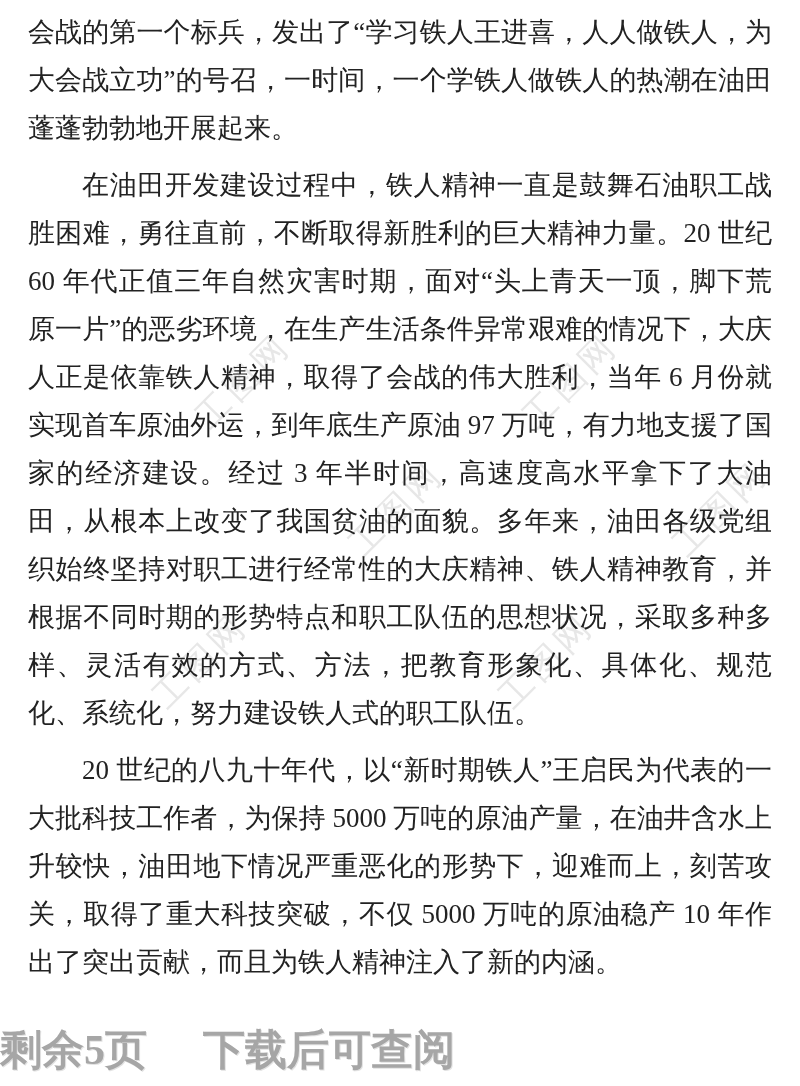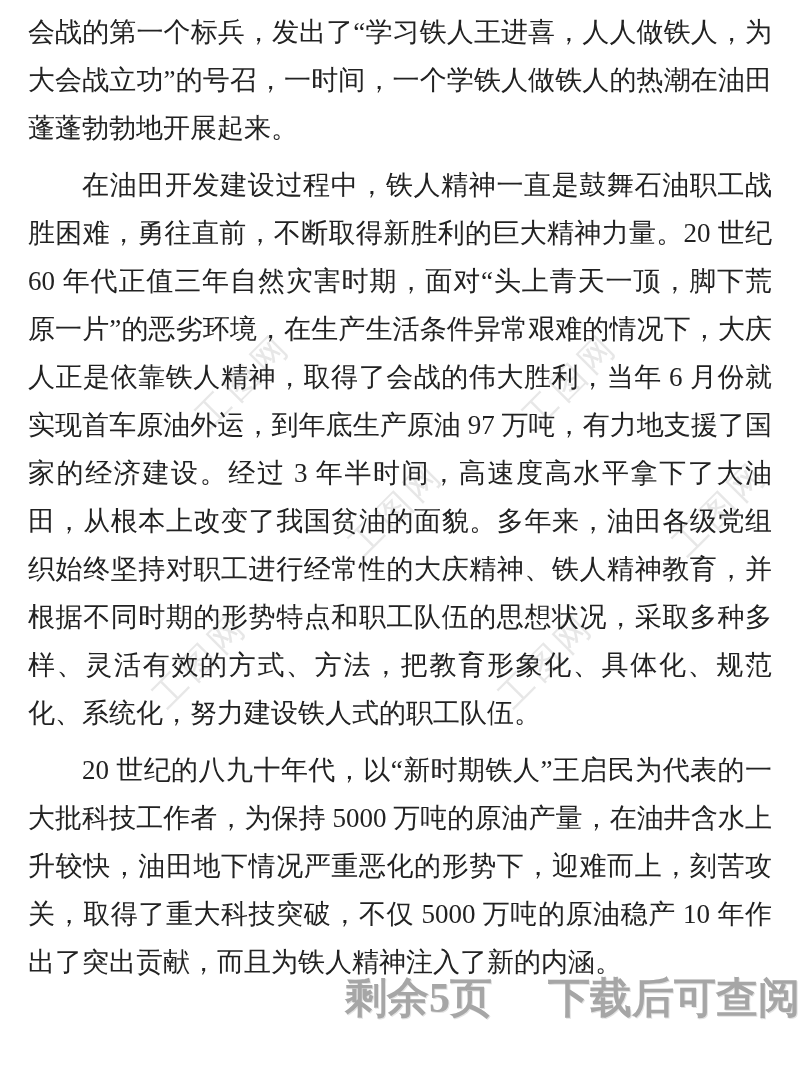--- a/index.html
+++ b/index.html
@@ -61,23 +61,23 @@
   }
   .content p.continued {
     text-indent: 0;
   }
 
   
   .banner {
     position: absolute;
     left: 0;
     right: 0;
-    top: 972px;
+    top: 1024px;
     z-index: 2;
-    text-align: right;
+    text-align: left;
     font-weight: bold;
     font-size: 42px;
     line-height: 52px;
     color: #a6a6a6;
     font-family: "Liberation Serif", serif;
     text-shadow: 1px 1px 0 #e2e2e2;
     white-space: nowrap;
   }
   .banner .gap {
     display: inline-block;

